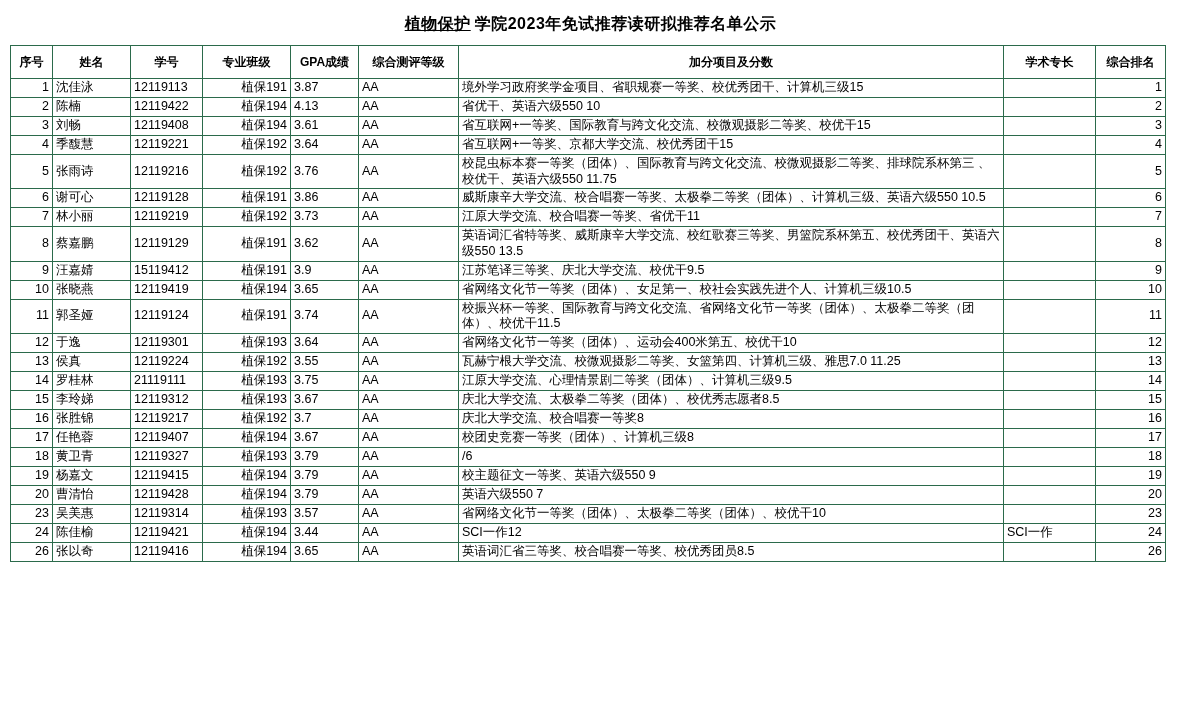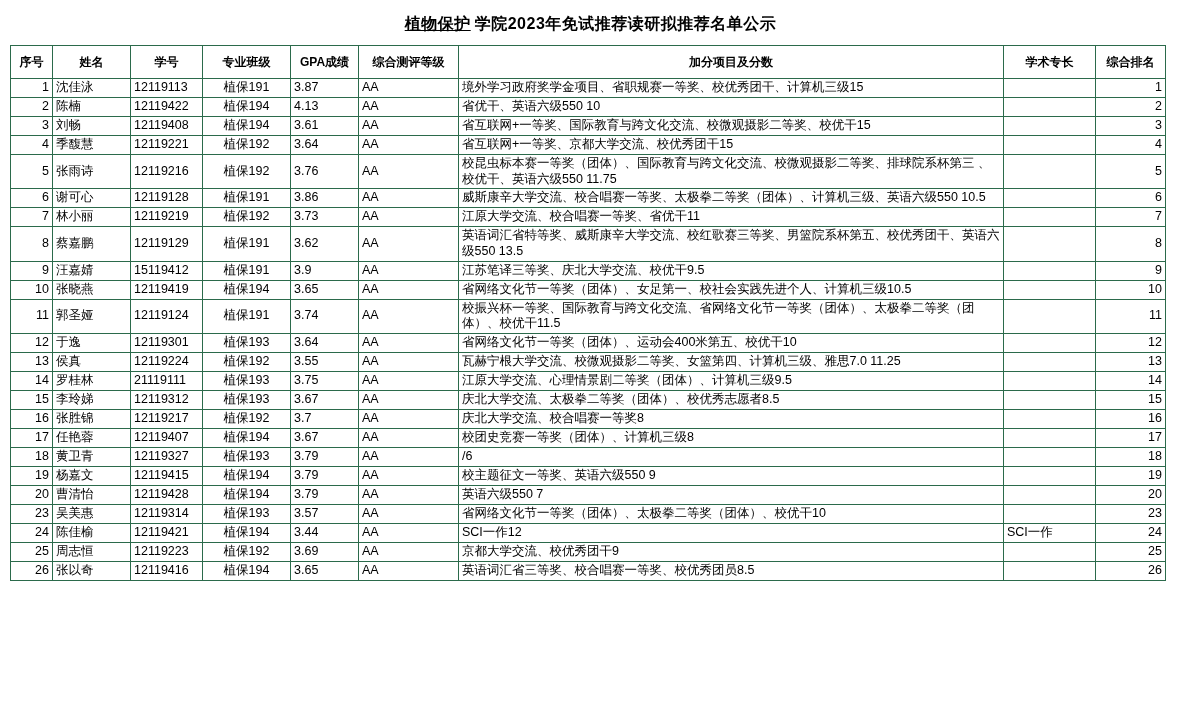--- a/index.html
+++ b/index.html
@@ -62,21 +62,21 @@
   col.c-class  { width: 88px; }
   col.c-gpa    { width: 68px; }
   col.c-eval   { width: 100px; }
   col.c-bonus  { width: 545px; }
   col.c-acad   { width: 92px; }
   col.c-rank   { width: 70px; }
 
   td.idx { text-align: right; padding-right: 5px; }
   td.name { text-align: left; padding-left: 6px; margin-left: 25px; }
   td.sid { text-align: left; padding-left: 3px; }
-  td.cls { text-align: center; padding-left: 6px; vertical-align: bottom; }
+  td.cls { text-align: right; padding-left: 6px; vertical-align: bottom; }
   td.gpa { text-align: left; padding-left: 5px; }
   td.eval { text-align: left; padding-left: 5px; }
   td.bonus { text-align: left; padding-left: 5px; }
   td.acad { text-align: left; padding-left: 5px; }
   td.rank { text-align: right; padding-right: 5px; }
   tbody tr { height: 19px; }
 </style>
 </head>
 <body>
 
@@ -348,31 +348,20 @@
           <td class="name">陈佳榆</td>
           <td class="sid">12119421</td>
           <td class="cls">植保194</td>
           <td class="gpa">3.44</td>
           <td class="eval">AA</td>
           <td class="bonus">SCI一作12</td>
           <td class="acad">SCI一作</td>
           <td class="rank">24</td>
         </tr>
         <tr>
-          <td class="idx">25</td>
-          <td class="name">周志恒</td>
-          <td class="sid">12119223</td>
-          <td class="cls">植保192</td>
-          <td class="gpa">3.69</td>
-          <td class="eval">AA</td>
-          <td class="bonus">京都大学交流、校优秀团干9</td>
-          <td class="acad"></td>
-          <td class="rank">25</td>
-        </tr>
-        <tr>
           <td class="idx">26</td>
           <td class="name">张以奇</td>
           <td class="sid">12119416</td>
           <td class="cls">植保194</td>
           <td class="gpa">3.65</td>
           <td class="eval">AA</td>
           <td class="bonus">英语词汇省三等奖、校合唱赛一等奖、校优秀团员8.5</td>
           <td class="acad"></td>
           <td class="rank">26</td>
         </tr>

